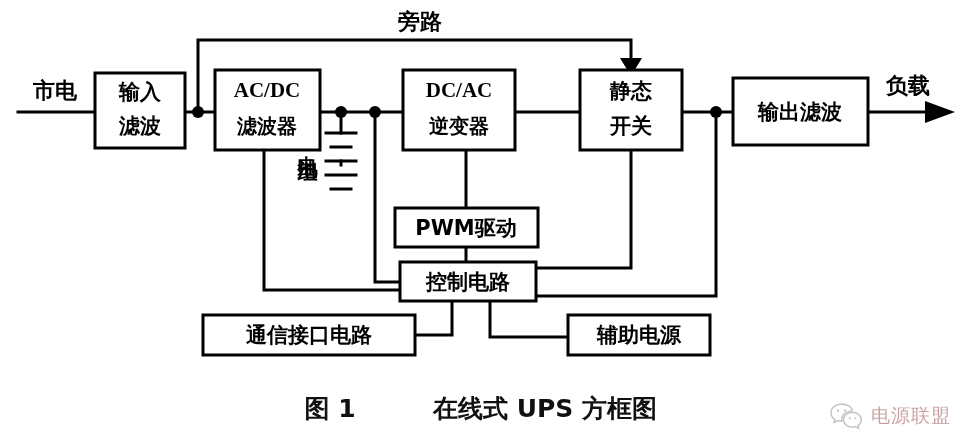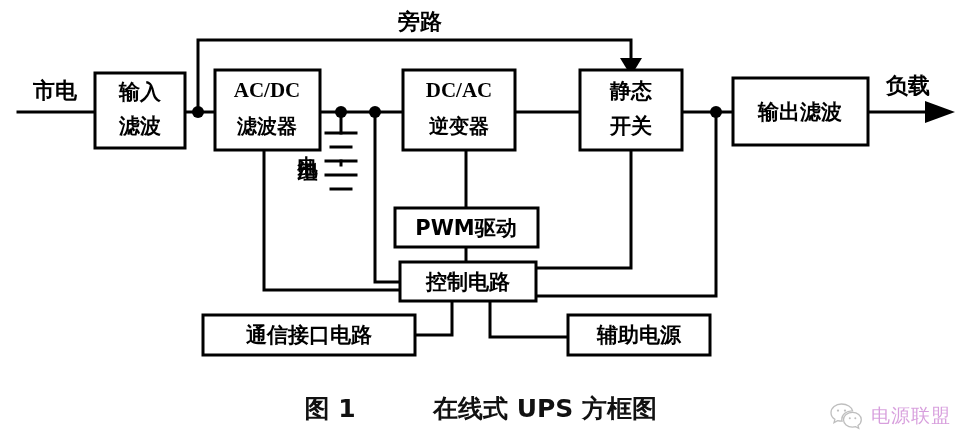--- a/index.html
+++ b/index.html
@@ -85,21 +85,21 @@
     bottom: 8px;
     display: flex;
     align-items: center;
     gap: 8px;
     opacity: 0.42;
     user-select: none;
   }
   #watermark .wm-text {
     font-family: "DejaVu Sans", "Liberation Sans", sans-serif;
     font-size: 19px;
-    color: #a21caf;
+    color: #7f1d1d;
     letter-spacing: 1px;
   }
   #watermark svg { display: block; }
 </style>
 </head>
 <body>
 
 <div id="diagram-root">
   <svg class="diagram" viewBox="0 0 967 438" xmlns="http://www.w3.org/2000/svg">
 

